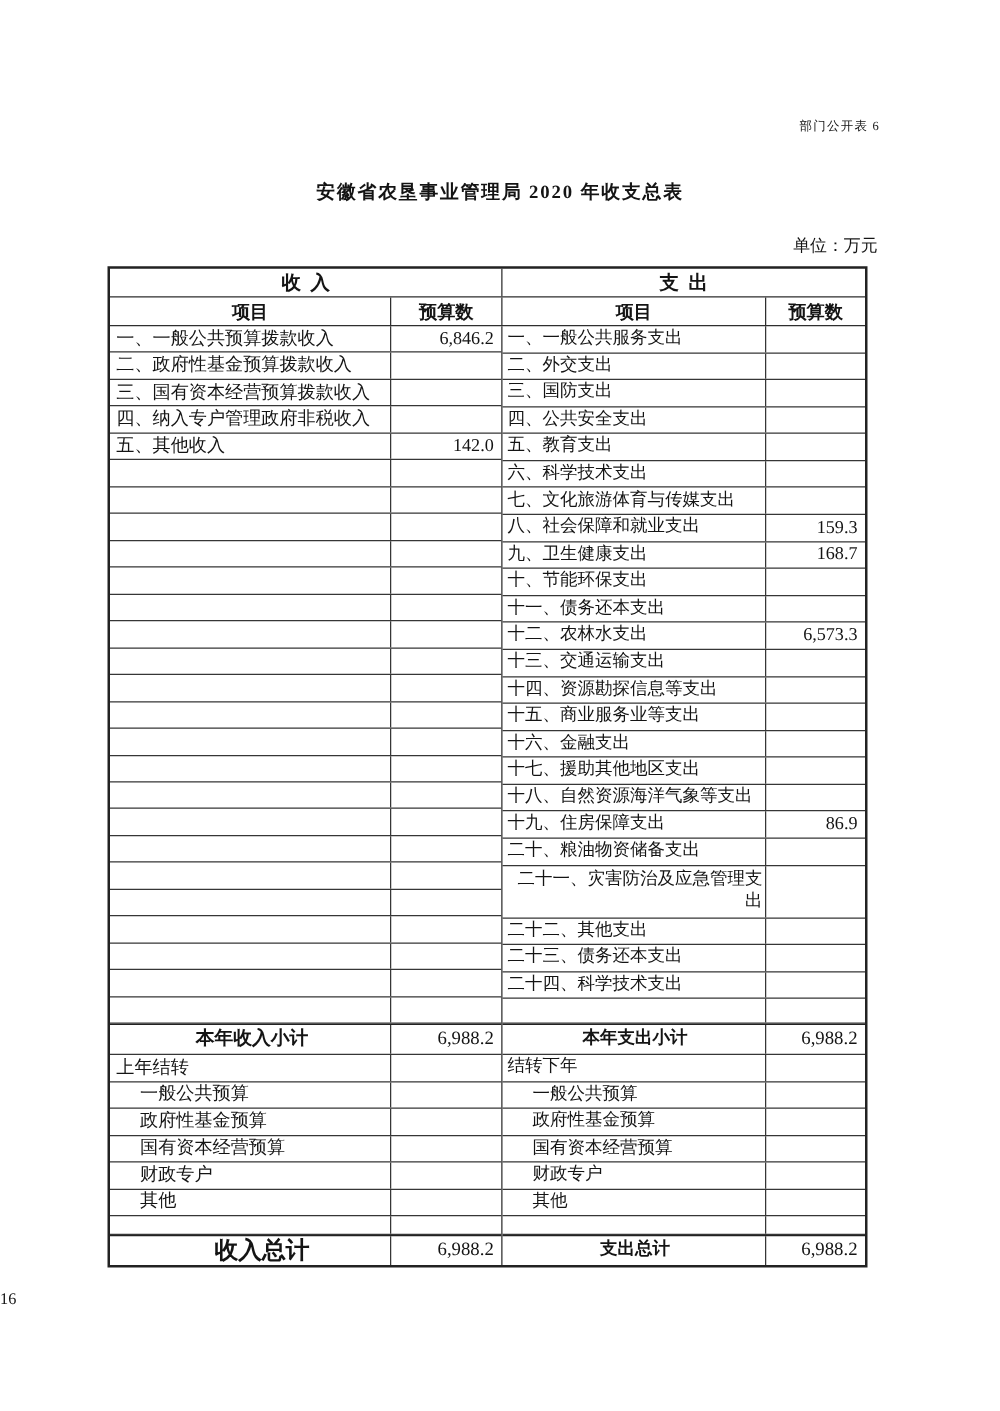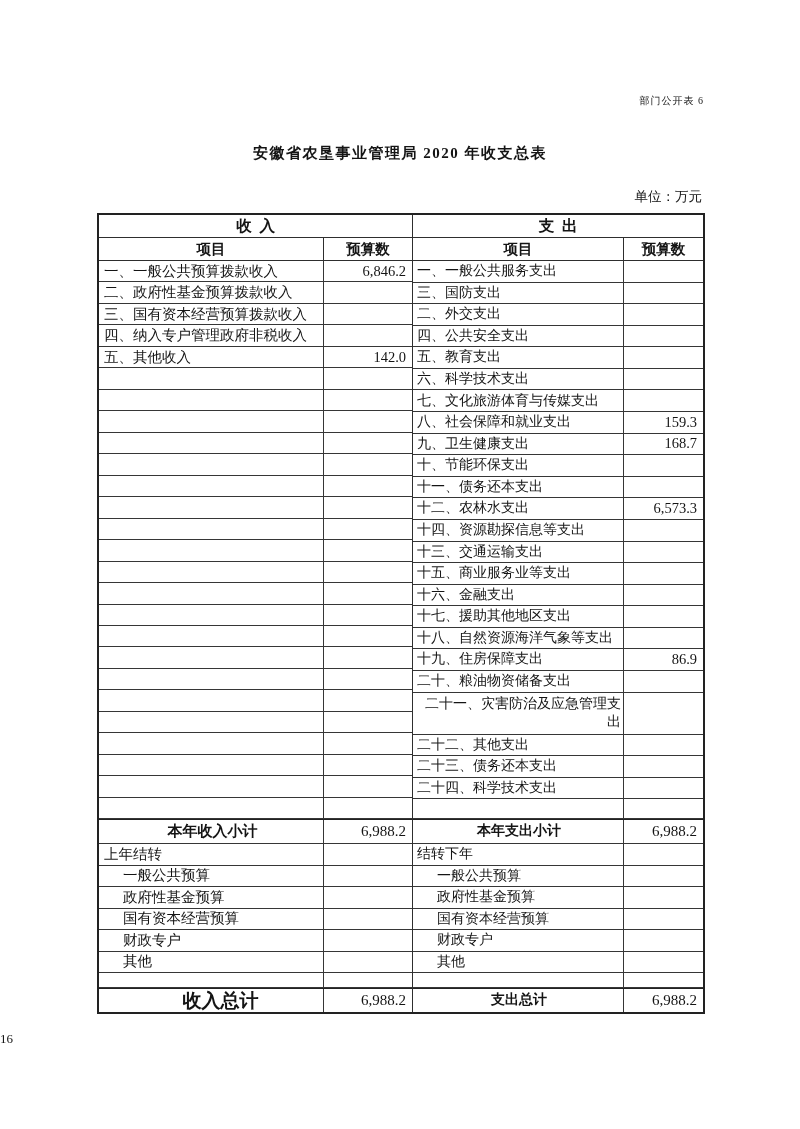--- a/index.html
+++ b/index.html
@@ -15,21 +15,21 @@
   }
   .title{
     position:absolute;top:144px;left:0;width:100%;
     text-align:center;font-size:15px;font-weight:bold;
     letter-spacing:1.5px;margin:0;
   }
   .unit-note{
     position:absolute;top:188px;right:98px;font-size:13.5px;
   }
   .budget-table{
-    position:absolute;left:97px;top:213px;width:608px;
+    position:absolute;left:86px;top:213px;width:608px;
     border:2px solid #222;box-sizing:border-box;
     background:#fff;
   }
   .hdr-row{display:flex;border-bottom:1px solid #2e2e2e;height:22px;}
   .hdr-cell{
     display:flex;align-items:center;justify-content:center;
     font-weight:bold;box-sizing:border-box;white-space:pre;
   }
   .sec-cell{font-size:15.5px;}
   .sec-left{width:313px;}
@@ -253,25 +253,25 @@
             <div class="val">6,988.2</div>
           </div>
         </div>
       <div class="half right">
         <div class="items-area">
             <div class="row">
               <div class="lab">一、一般公共服务支出</div>
               <div class="val"></div>
             </div>
             <div class="row">
+              <div class="lab">二、外交支出</div>
+              <div class="val"></div>
+            </div>
+            <div class="row">
               <div class="lab">三、国防支出</div>
-              <div class="val"></div>
-            </div>
-            <div class="row">
-              <div class="lab">二、外交支出</div>
               <div class="val"></div>
             </div>
             <div class="row">
               <div class="lab">四、公共安全支出</div>
               <div class="val"></div>
             </div>
             <div class="row">
               <div class="lab">五、教育支出</div>
               <div class="val"></div>
             </div>
@@ -297,25 +297,25 @@
             </div>
             <div class="row">
               <div class="lab">十一、债务还本支出</div>
               <div class="val"></div>
             </div>
             <div class="row">
               <div class="lab">十二、农林水支出</div>
               <div class="val">6,573.3</div>
             </div>
             <div class="row">
+              <div class="lab">十三、交通运输支出</div>
+              <div class="val"></div>
+            </div>
+            <div class="row">
               <div class="lab">十四、资源勘探信息等支出</div>
-              <div class="val"></div>
-            </div>
-            <div class="row">
-              <div class="lab">十三、交通运输支出</div>
               <div class="val"></div>
             </div>
             <div class="row">
               <div class="lab">十五、商业服务业等支出</div>
               <div class="val"></div>
             </div>
             <div class="row">
               <div class="lab">十六、金融支出</div>
               <div class="val"></div>
             </div>

